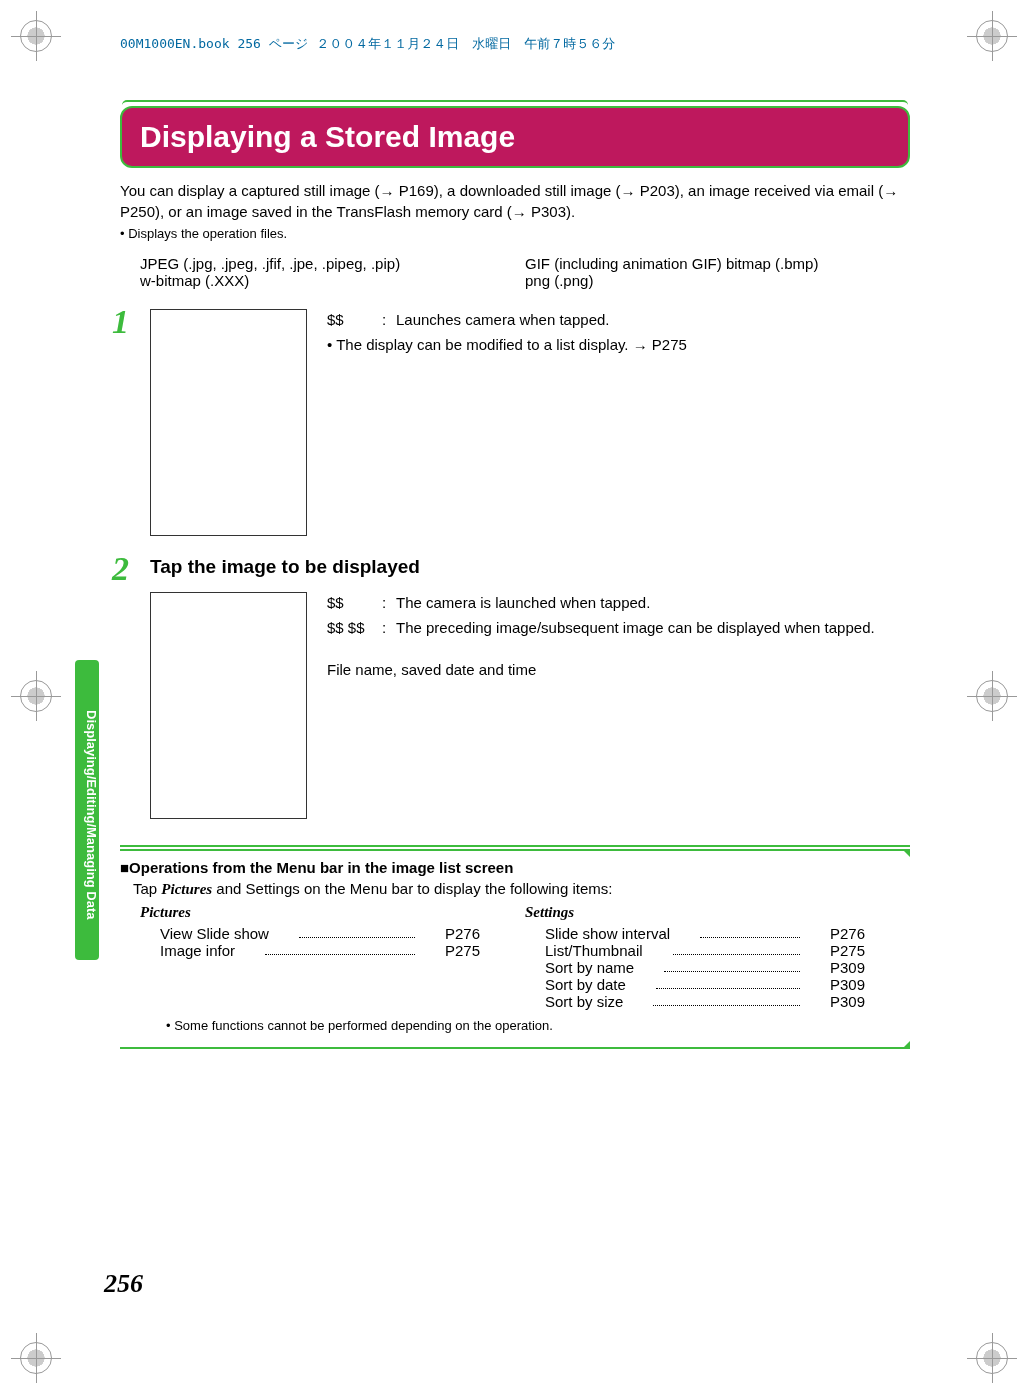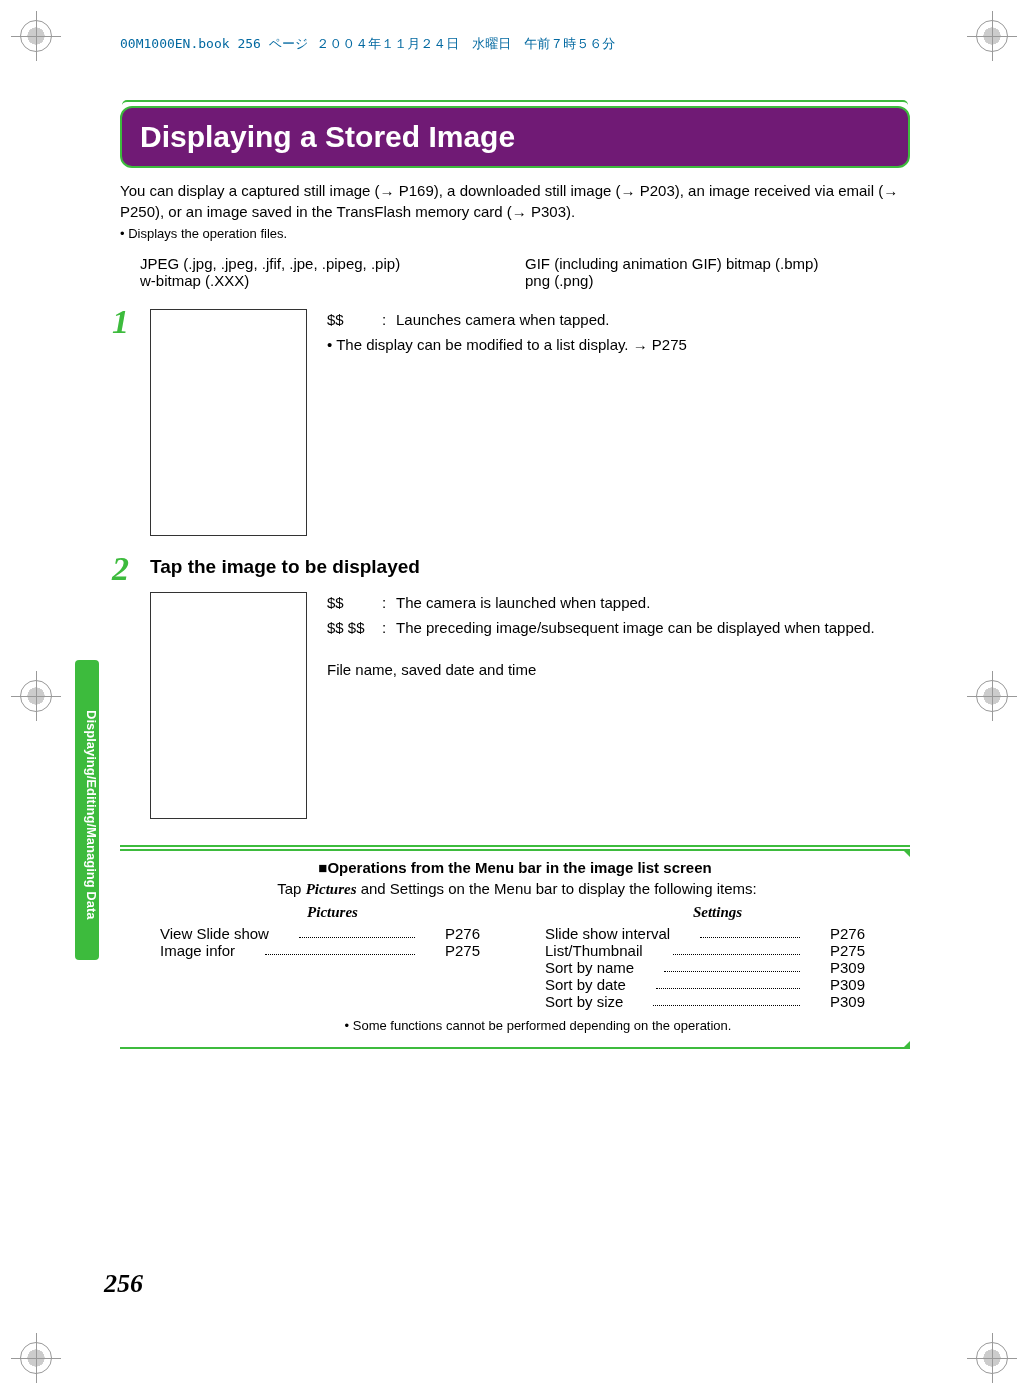--- a/index.html
+++ b/index.html
@@ -49,21 +49,21 @@
   .page {
     position: absolute;
     top: 100px;
     left: 120px;
     width: 790px;
   }
 
   .title-bar {
     border: 2px solid #3dbb3d;
     border-radius: 12px;
-    background: #701a75;
+    background: #be185d;
     color: #fff;
     font-size: 30px;
     font-weight: bold;
     padding: 12px 18px;
     position: relative;
     margin-top: 6px;
   }
   .title-bar::before {
     content: "";
     position: absolute;
@@ -140,21 +140,20 @@
     flex-shrink: 0;
   }
   .desc-val { }
   .note-line { margin-top: 20px; }
 
   .ops-section {
     margin-top: 30px;
     position: relative;
     border-top: 2px solid #3dbb3d;
     padding-top: 8px;
-    text-align: center;
   }
   .ops-section::before {
     content: "";
     position: absolute;
     top: -6px;
     left: 0; right: 0;
     height: 2px;
     background: #3dbb3d;
   }
   .ops-section::after {
@@ -166,21 +165,21 @@
     border-left: 8px solid transparent;
     border-top: 8px solid #3dbb3d;
   }
   .ops-title {
     font-size: 15px;
     font-weight: bold;
   }
   .ops-title .sq { font-size: 15px; }
   .ops-intro {
     font-size: 15px;
-    margin-left: 4px;
+    margin-left: 13px;
     margin-top: 4px;
   }
   .ops-intro em { font-style: italic; font-weight: bold; font-family: serif; }
   .ops-cols {
     display: flex;
     margin-left: 20px;
     margin-top: 6px;
   }
   .ops-col { width: 50%; }
   .ops-head {

